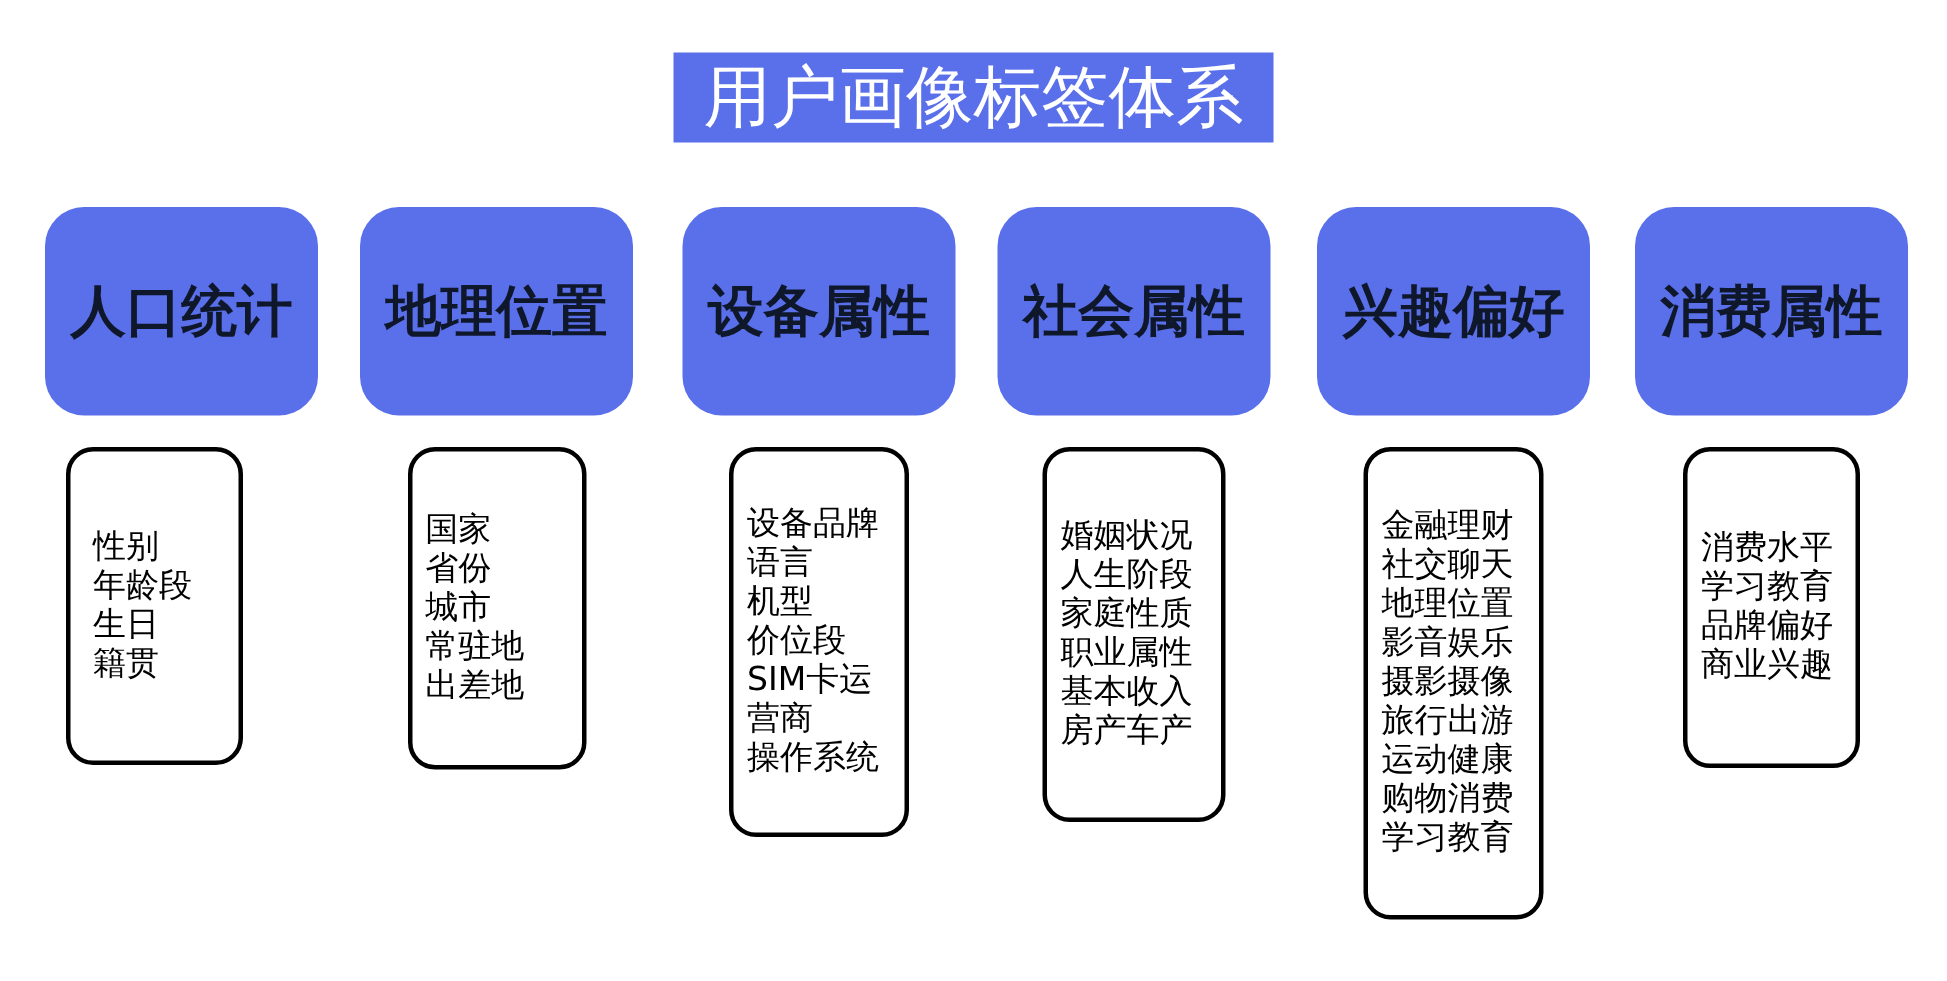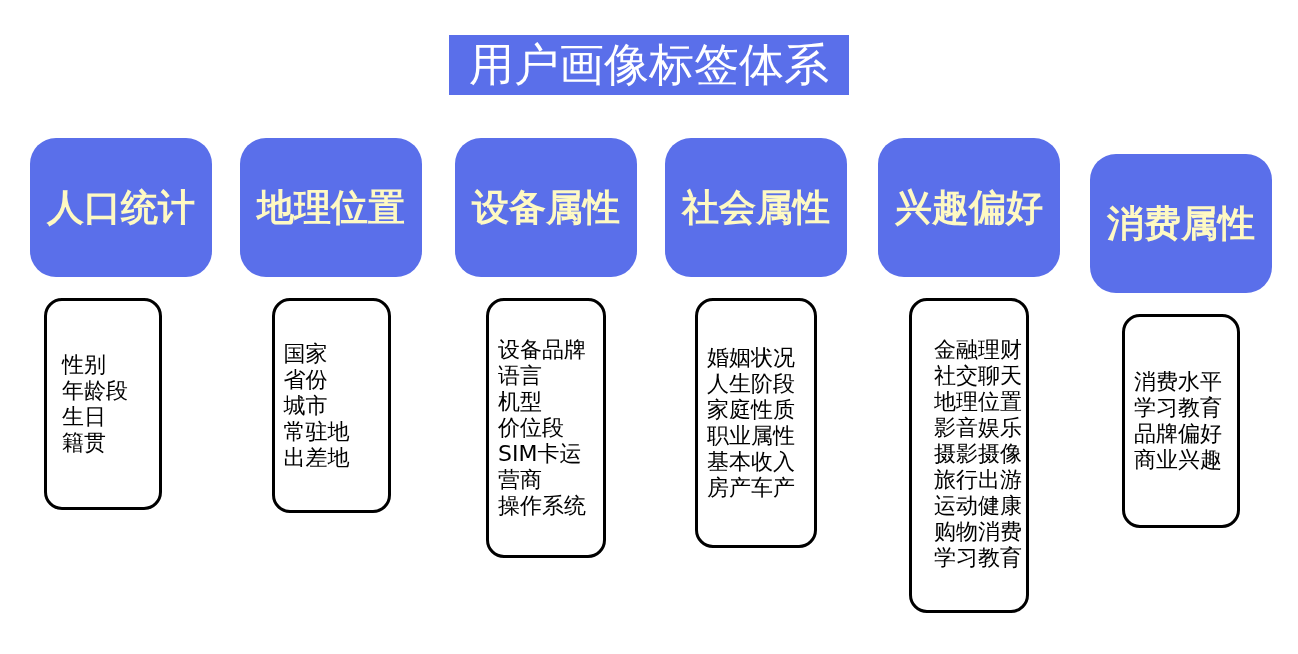--- a/index.html
+++ b/index.html
@@ -12,38 +12,38 @@
     border-radius:17px;
   }
   .title {
     position:absolute; top:35px; left:50%; transform:translateX(-50%);
     background:var(--accent); color:#fff;
     font-family:"DejaVu Serif","Liberation Serif",serif;
     font-size:45px; line-height:60px; padding:0 20px; white-space:nowrap;
   }
   .column { position:absolute; top:138px; width:182px; }
   .c1{left:30px;} .c2{left:240px;} .c3{left:455px;}
-  .c4{left:665px;} .c5{left:878px;font-family:Liberation Mono, monospace;} .c6{left:1090px;margin-top:16px;}
+  .c4{left:665px;} .c5{left:878px;font-family:Liberation Mono, monospace;} .c6{left:1090px;}
   .header {
     height:139px; width:182px; background:var(--accent); border-radius:26px;
     display:flex; align-items:center; justify-content:center;
-    color:#fef9c3; font-weight:bold; font-size:37px; white-space:nowrap;
+    color:#0f172a; font-weight:bold; font-size:37px; white-space:nowrap;
   }
   .list {
     margin:21px auto 0 auto; width:120px;
     border:3px solid var(--ink); border-radius:18px; background:#fff;
     display:flex; flex-direction:column; justify-content:center;
     padding:10px 4px 10px 9px;
     color:var(--ink); font-size:22px; line-height:26px;
   }
   .c1 .list { margin-left:14px; height:212px; width:118px;padding-left:15px; }
   .c2 .list { height:215px; width:119px; }
   .c3 .list { height:260px; width:120px; }
   .c4 .list { height:250px; width:122px; }
-  .c5 .list { height:315px; width:120px;text-align:right; }
+  .c5 .list { height:315px; width:120px; }
   .c6 .list { height:214px; width:118px; }
   .item { white-space:normal; word-break:break-all; }
 </style>
 </head>
 <body>
 
 <div class="canvas">
 
   <div class="title">用户画像标签体系</div>
 

